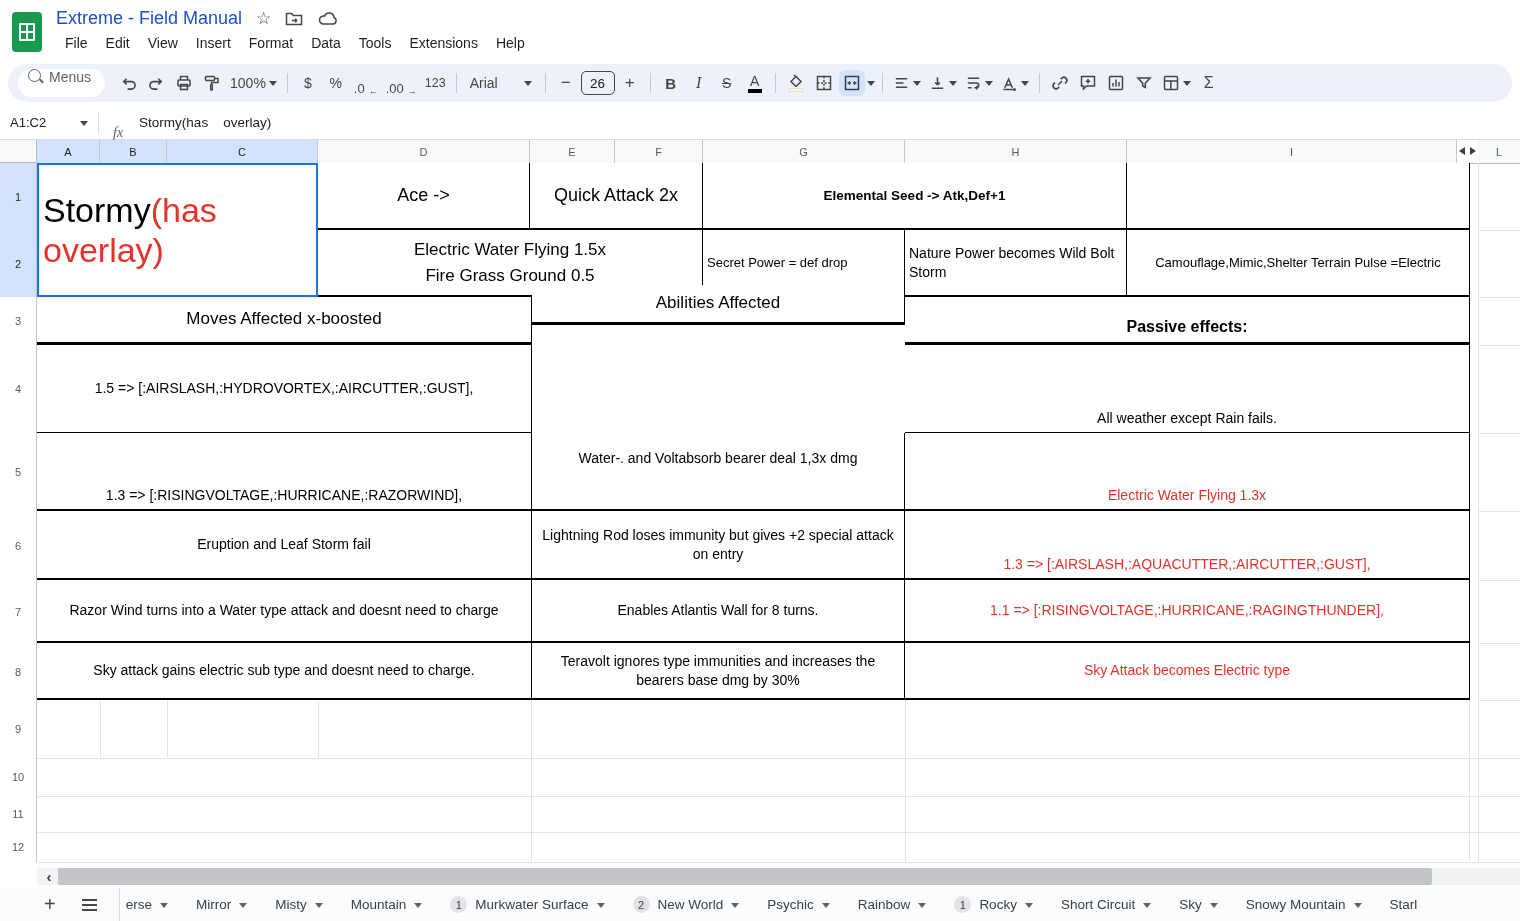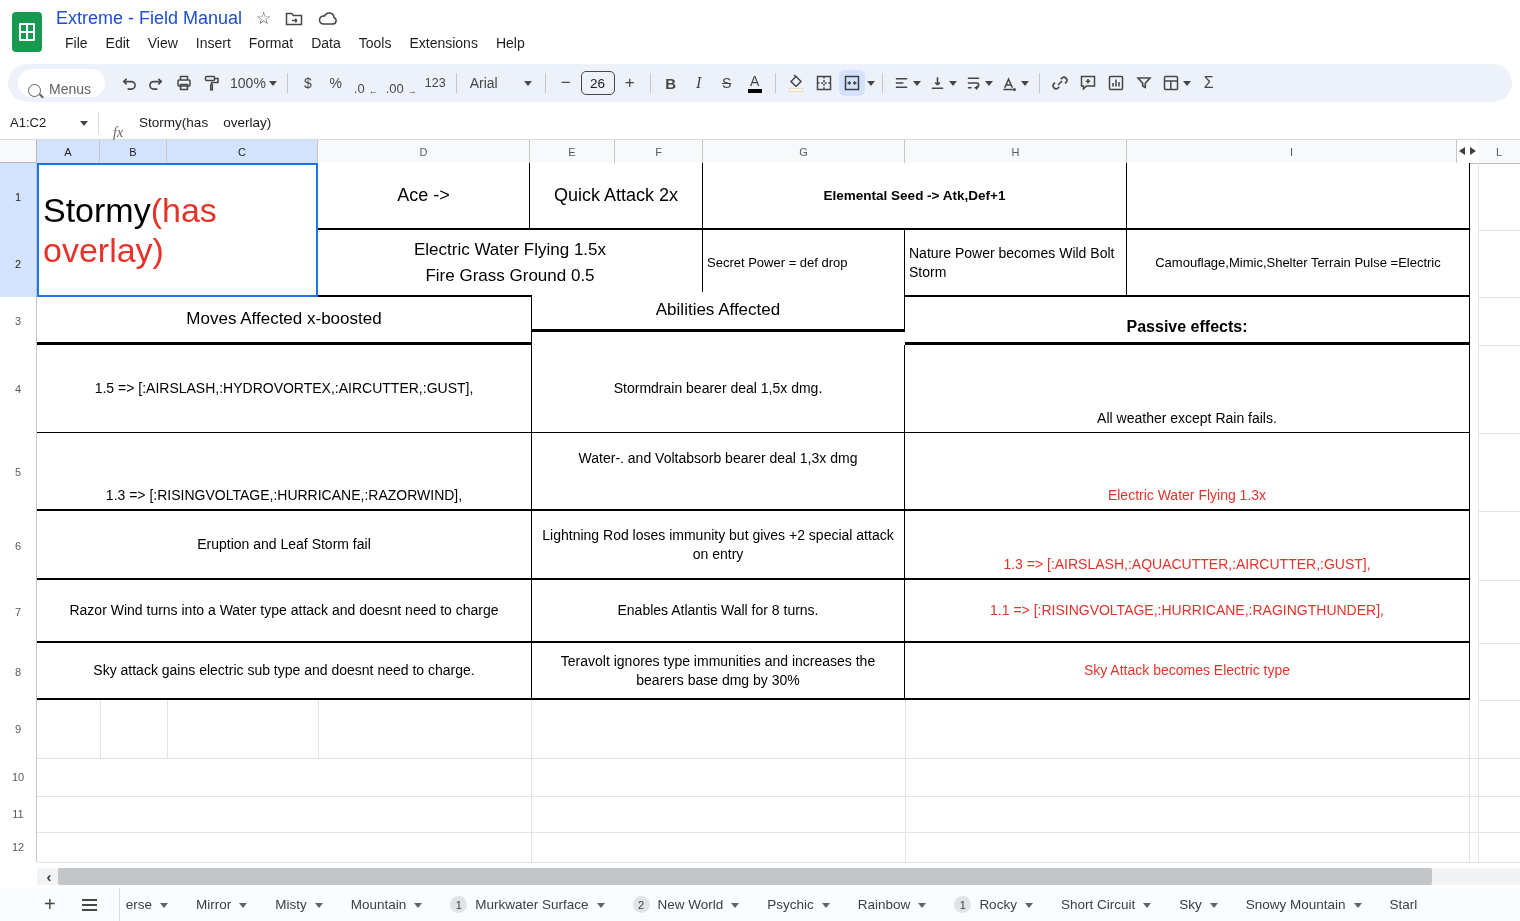--- a/index.html
+++ b/index.html
@@ -18,21 +18,21 @@
   .title-block{display:flex;flex-direction:column;gap:1px;}
   .title-row{display:flex;align-items:center;gap:14px;height:26px;}
   .doc-title{font-size:18px;color:#1d4ed8;}
   .title-ico{color:var(--ink);display:flex;align-items:center;}
   .star{font-size:17px;line-height:1;}
   .menubar{display:flex;height:24px;align-items:flex-start;}
   .menu-item{font-size:14px;color:#1f1f1f;padding:2px 9px;border-radius:4px;cursor:default;}
   
   .toolbar-wrap{height:44px;padding:2px 8px 0 8px;}
   .toolbar{height:38px;background:var(--tbbg);border-radius:19px;display:flex;align-items:center;padding:0 10px;gap:2px;}
-  .search-pill{height:28px;background:#fff;border-radius:14px;display:flex;align-items:flex-end;gap:8px;padding:0 14px 0 10px;margin-right:8px;}
+  .search-pill{height:28px;background:#fff;border-radius:14px;display:flex;align-items:flex-start;gap:8px;padding:0 14px 0 10px;margin-right:8px;}
   .search-pill .mag{width:13px;height:13px;border:1.8px solid #5f6368;border-radius:50%;position:relative;}
   .search-pill .mag:after{content:"";position:absolute;width:5px;height:1.8px;background:#5f6368;transform:rotate(45deg);right:-4px;bottom:-1px;}
   .search-label{font-size:14px;color:#5f6368;}
   .tbtn{min-width:26px;height:26px;border-radius:6px;display:flex;align-items:center;justify-content:center;color:var(--ink);font-size:14px;gap:3px;padding:0 3px;}
   .tbtn svg{display:block;}
   .caret{width:0;height:0;border:4px solid transparent;border-top:5px solid var(--ink);margin-top:5px;display:inline-block;}
   .tdiv{width:1px;height:20px;background:#c4c7c5;margin:0 5px;}
   .zoom-label,.font-label{font-size:14px;color:var(--ink);}
   .font-btn{width:74px;justify-content:space-between;padding:0 6px;}
   .size-box{width:34px;height:24px;border:1.5px solid var(--ink);border-radius:5px;display:flex;align-items:center;justify-content:center;font-size:13.5px;color:#202124;}
@@ -371,32 +371,29 @@
       <span>Camouflage,Mimic,Shelter Terrain Pulse =Electric</span>
     </div>
 
   <div class="cell sel-cell" style="left:37px;top:23px;width:281px;height:134px;">
     <span><span>Stormy</span><span class="red">(has overlay)</span></span>
   </div>
 
   <div class="cell bb3" style="left:37px;top:157px;width:495px;height:48px;font-size:17px;">
       <span>Moves Affected x-boosted</span>
     </div>
-  <div class="cell bb3" style="left:532px;top:152px;width:373px;height:40px;font-size:17px;">
+  <div class="cell bb3" style="left:532px;top:145px;width:373px;height:40px;font-size:17px;">
       <span>Abilities Affected</span>
     </div>
   <div class="cell bb3 bold va-bottom" style="left:905px;top:157px;width:565px;height:48px;font-size:16px;">
       <span>Passive effects:</span>
     </div>
 
   <div class="cell bb1" style="left:37px;top:205px;width:495px;height:88px;">
       <span>1.5 =&gt; [:AIRSLASH,:HYDROVORTEX,:AIRCUTTER,:GUST],</span>
-    </div>
-  <div class="cell bb1" style="left:532px;top:205px;width:373px;height:88px;">
-      <span>Stormdrain bearer deal 1,5x dmg.</span>
     </div>
   <div class="cell bb1 va-bottom" style="left:905px;top:205px;width:565px;height:88px;">
       <span>All weather except Rain fails.</span>
     </div>
 
   <div class="cell va-bottom" style="left:37px;top:293px;width:495px;height:78px;">
       <span>1.3 =&gt; [:RISINGVOLTAGE,:HURRICANE,:RAZORWIND],</span>
     </div>
   <div class="cell" style="left:532px;top:293px;width:373px;height:78px;align-items:flex-start;padding-top:16px;">
       <span>Water-. and Voltabsorb bearer deal 1,3x dmg</span>

